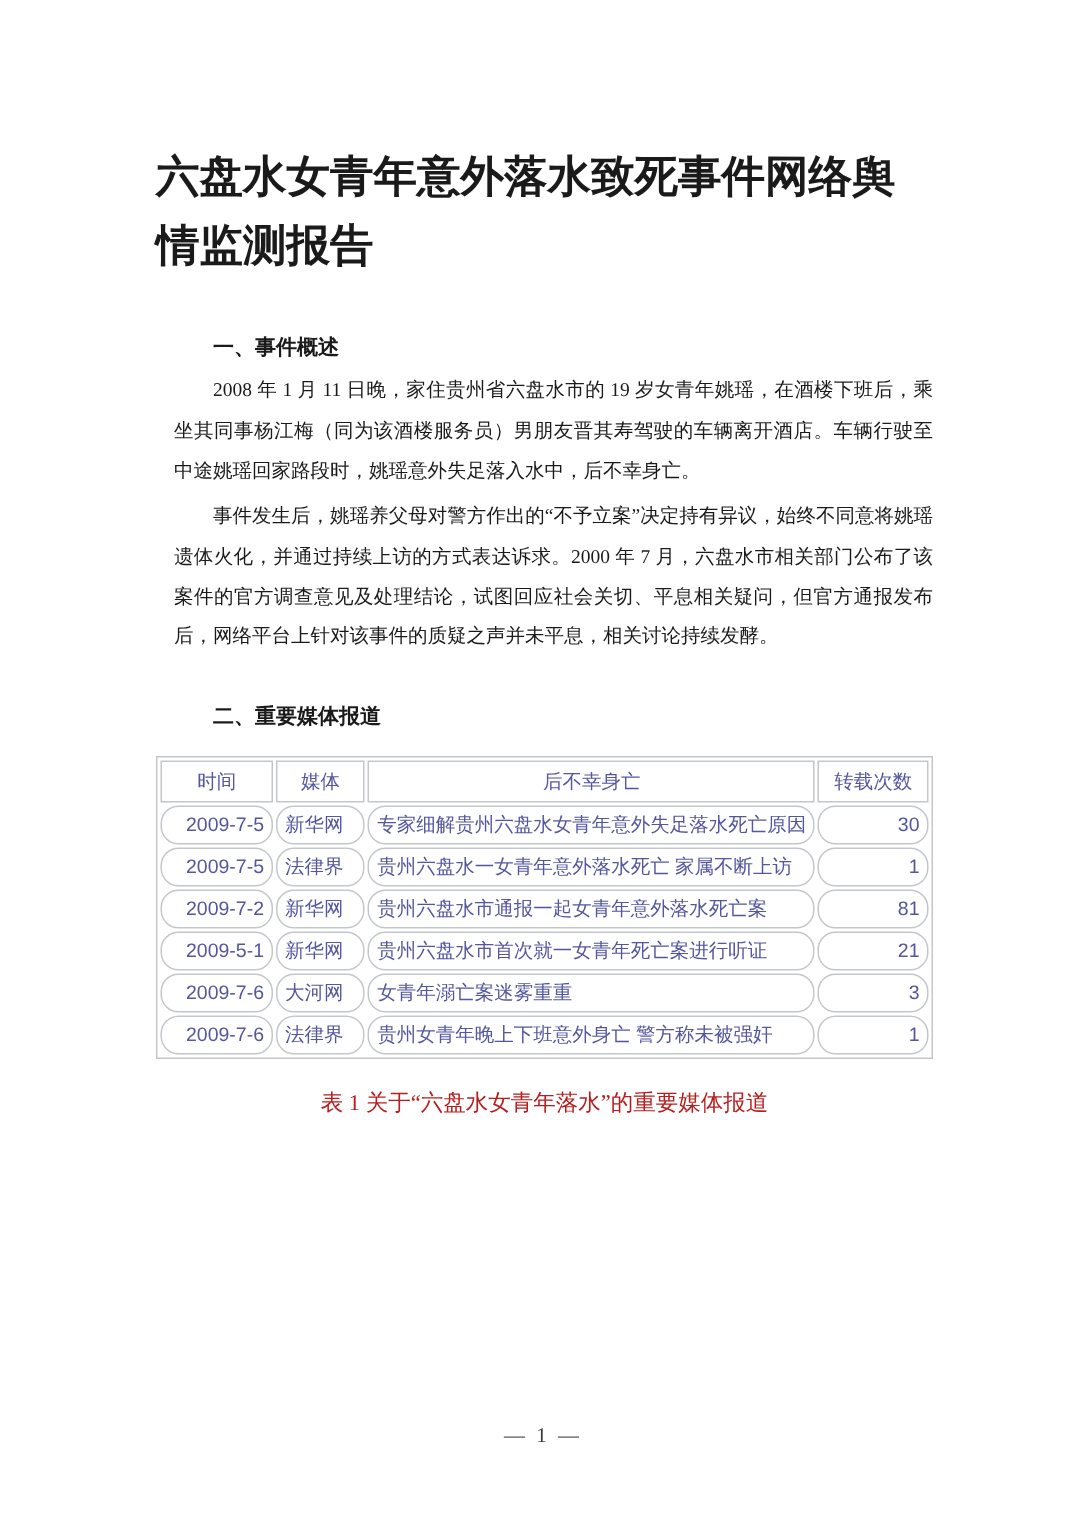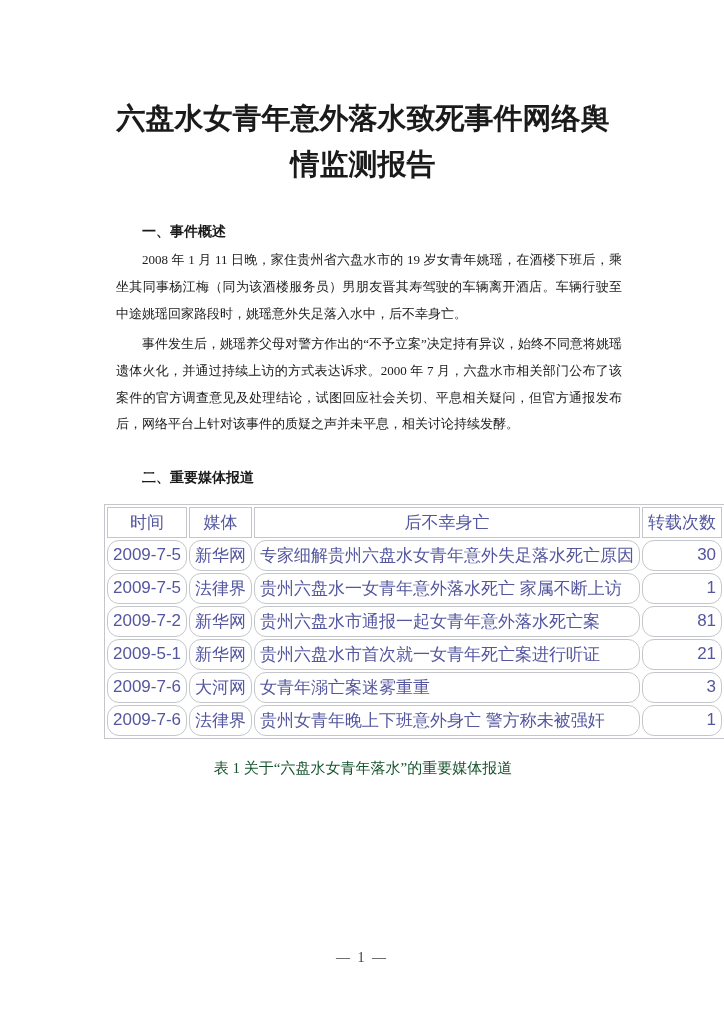--- a/index.html
+++ b/index.html
@@ -20,21 +20,20 @@
     background: var(--page-background, #ffffff);
     padding: 96px 102px 0 104px;
     font-family: "Liberation Serif", "DejaVu Serif", serif;
     color: #1a1a1a;
   }
   .doc-title {
     margin: 0 0 32px 0;
     font-size: 29px;
     font-weight: bold;
     line-height: 1.58;
-    text-align: center;
     font-family: "Liberation Serif", "DejaVu Serif", serif;
   }
   .section-heading {
     margin: 0;
     padding-left: 38px;
     font-family: "Liberation Sans", "DejaVu Sans", sans-serif;
     font-size: 14px;
     font-weight: bold;
     line-height: 1.7;
   }
@@ -48,21 +47,21 @@
     text-align: justify;
     text-indent: 2em;
   }
   .media-table {
     width: 100%;
     margin-top: 14px;
     border-collapse: separate;
     border-spacing: 2px;
     border: 1px solid var(--table-border, #c3c7cb);
     font-family: "Liberation Sans", "DejaVu Sans", sans-serif;
-    font-size: 17px;
+    font-size: 13px;
     color: var(--table-text, #5456a0);
   }
   .media-table th,
   .media-table td {
     border: 1px solid var(--table-border, #c3c7cb);
     padding: 3px 5px;
     white-space: nowrap;
     font-weight: normal;
   }
   .media-table th {
@@ -76,21 +75,21 @@
   .col-time   { width: 82px; }
   .col-media  { width: 62px; }
   .col-title  { width: auto; }
   .col-count  { width: 78px; }
   .al-right  { text-align: right; }
   .al-center { text-align: left; }
   .table-caption {
     margin-top: 20px;
     text-align: center;
     font-size: 15px;
-    color: #14532d;
+    color: #b91c1c;
     font-family: "Liberation Serif", "DejaVu Serif", serif;
   }
   .page-footer {
     position: absolute;
     left: 0;
     right: 0;
     bottom: 58px;
     text-align: center;
     font-size: 14px;
     color: #3a3a3a;

